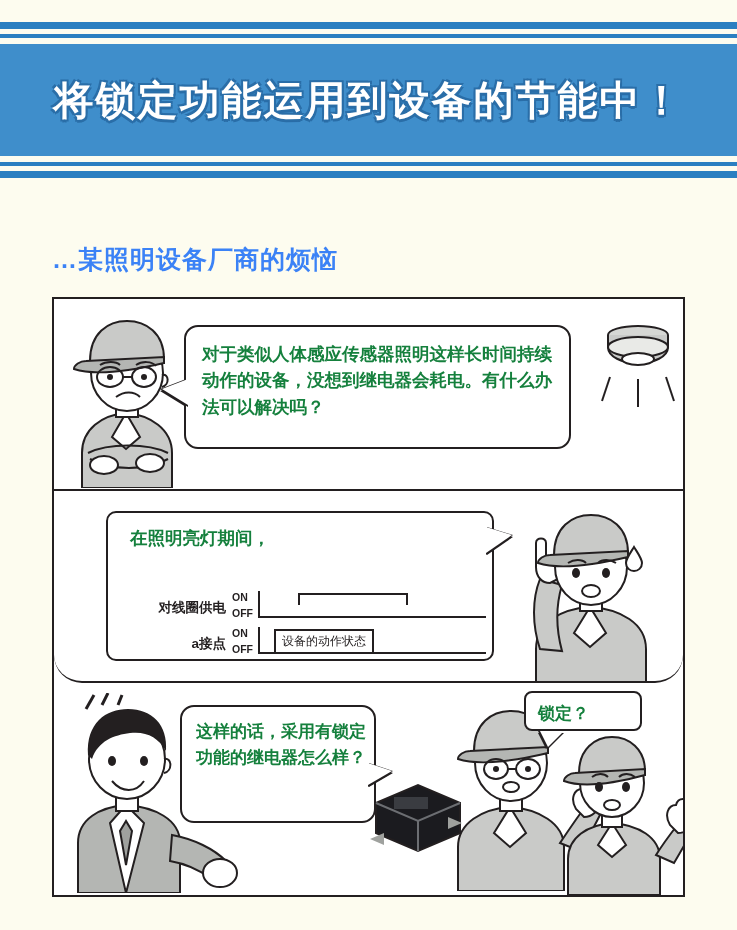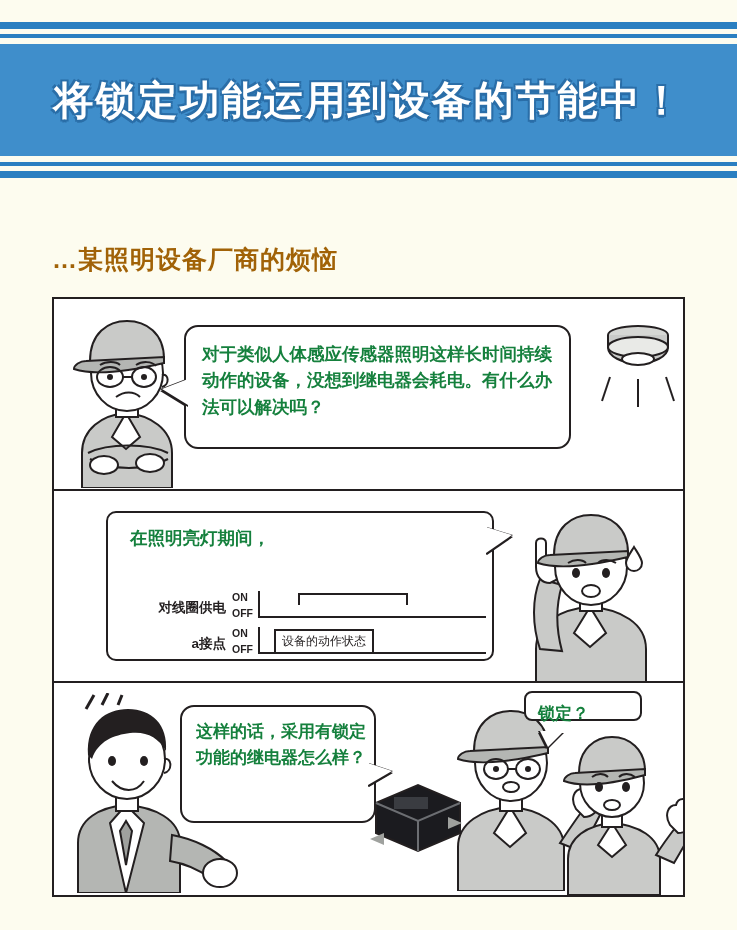--- a/index.html
+++ b/index.html
@@ -48,21 +48,21 @@
     white-space: nowrap;
   }
   .rule-c { height: 4px; margin-top: 6px; }
   .rule-d { height: 7px; margin-top: 5px; }
 
   
   .section-heading {
     position: absolute;
     left: 52px;
     top: 243px;
-    color: #a16207;
+    color: #3b82f6;
     font-size: 25px;
     font-weight: bold;
     letter-spacing: 1px;
   }
 
   
   .comic {
     position: absolute;
     left: 52px;
     top: 297px;
@@ -71,21 +71,21 @@
     border: 2px solid #231f20;
     background: #ffffff;
     box-sizing: border-box;
   }
   .panel {
     position: relative;
     box-sizing: border-box;
     overflow: hidden;
   }
   .panel-1 { height: 192px; border-bottom: 2px solid #231f20; }
-  .panel-2 { height: 192px; border-bottom: 2px solid #231f20; }
+  .panel-2 { height: 192px; border-bottom: 2px solid #231f20; border-radius: 28px; }
   .panel-3 { height: 212px; }
 
   
   .balloon {
     position: absolute;
     background: #ffffff;
     border: 2px solid #231f20;
     border-radius: 14px;
     box-sizing: border-box;
   }
@@ -196,21 +196,21 @@
     width: 0; height: 0;
     border-top: 8px solid transparent;
     border-bottom: 14px solid transparent;
     border-left: 24px solid #ffffff;
     filter: drop-shadow(1.5px 0 0 #231f20) drop-shadow(0 2px 0 #231f20);
     z-index: 3;
   }
 
   
   .b4 {
-    left: 470px; top: 8px; width: 118px; height: 30px;
+    left: 470px; top: 8px; width: 118px; height: 40px;
     border-radius: 8px;
   }
   .b4 .balloon-text {
     padding: 8px 0 0 12px;
     font-size: 17px;
   }
   .b4-tail {
     position: absolute;
     left: 486px; top: 48px;
     width: 0; height: 0;

